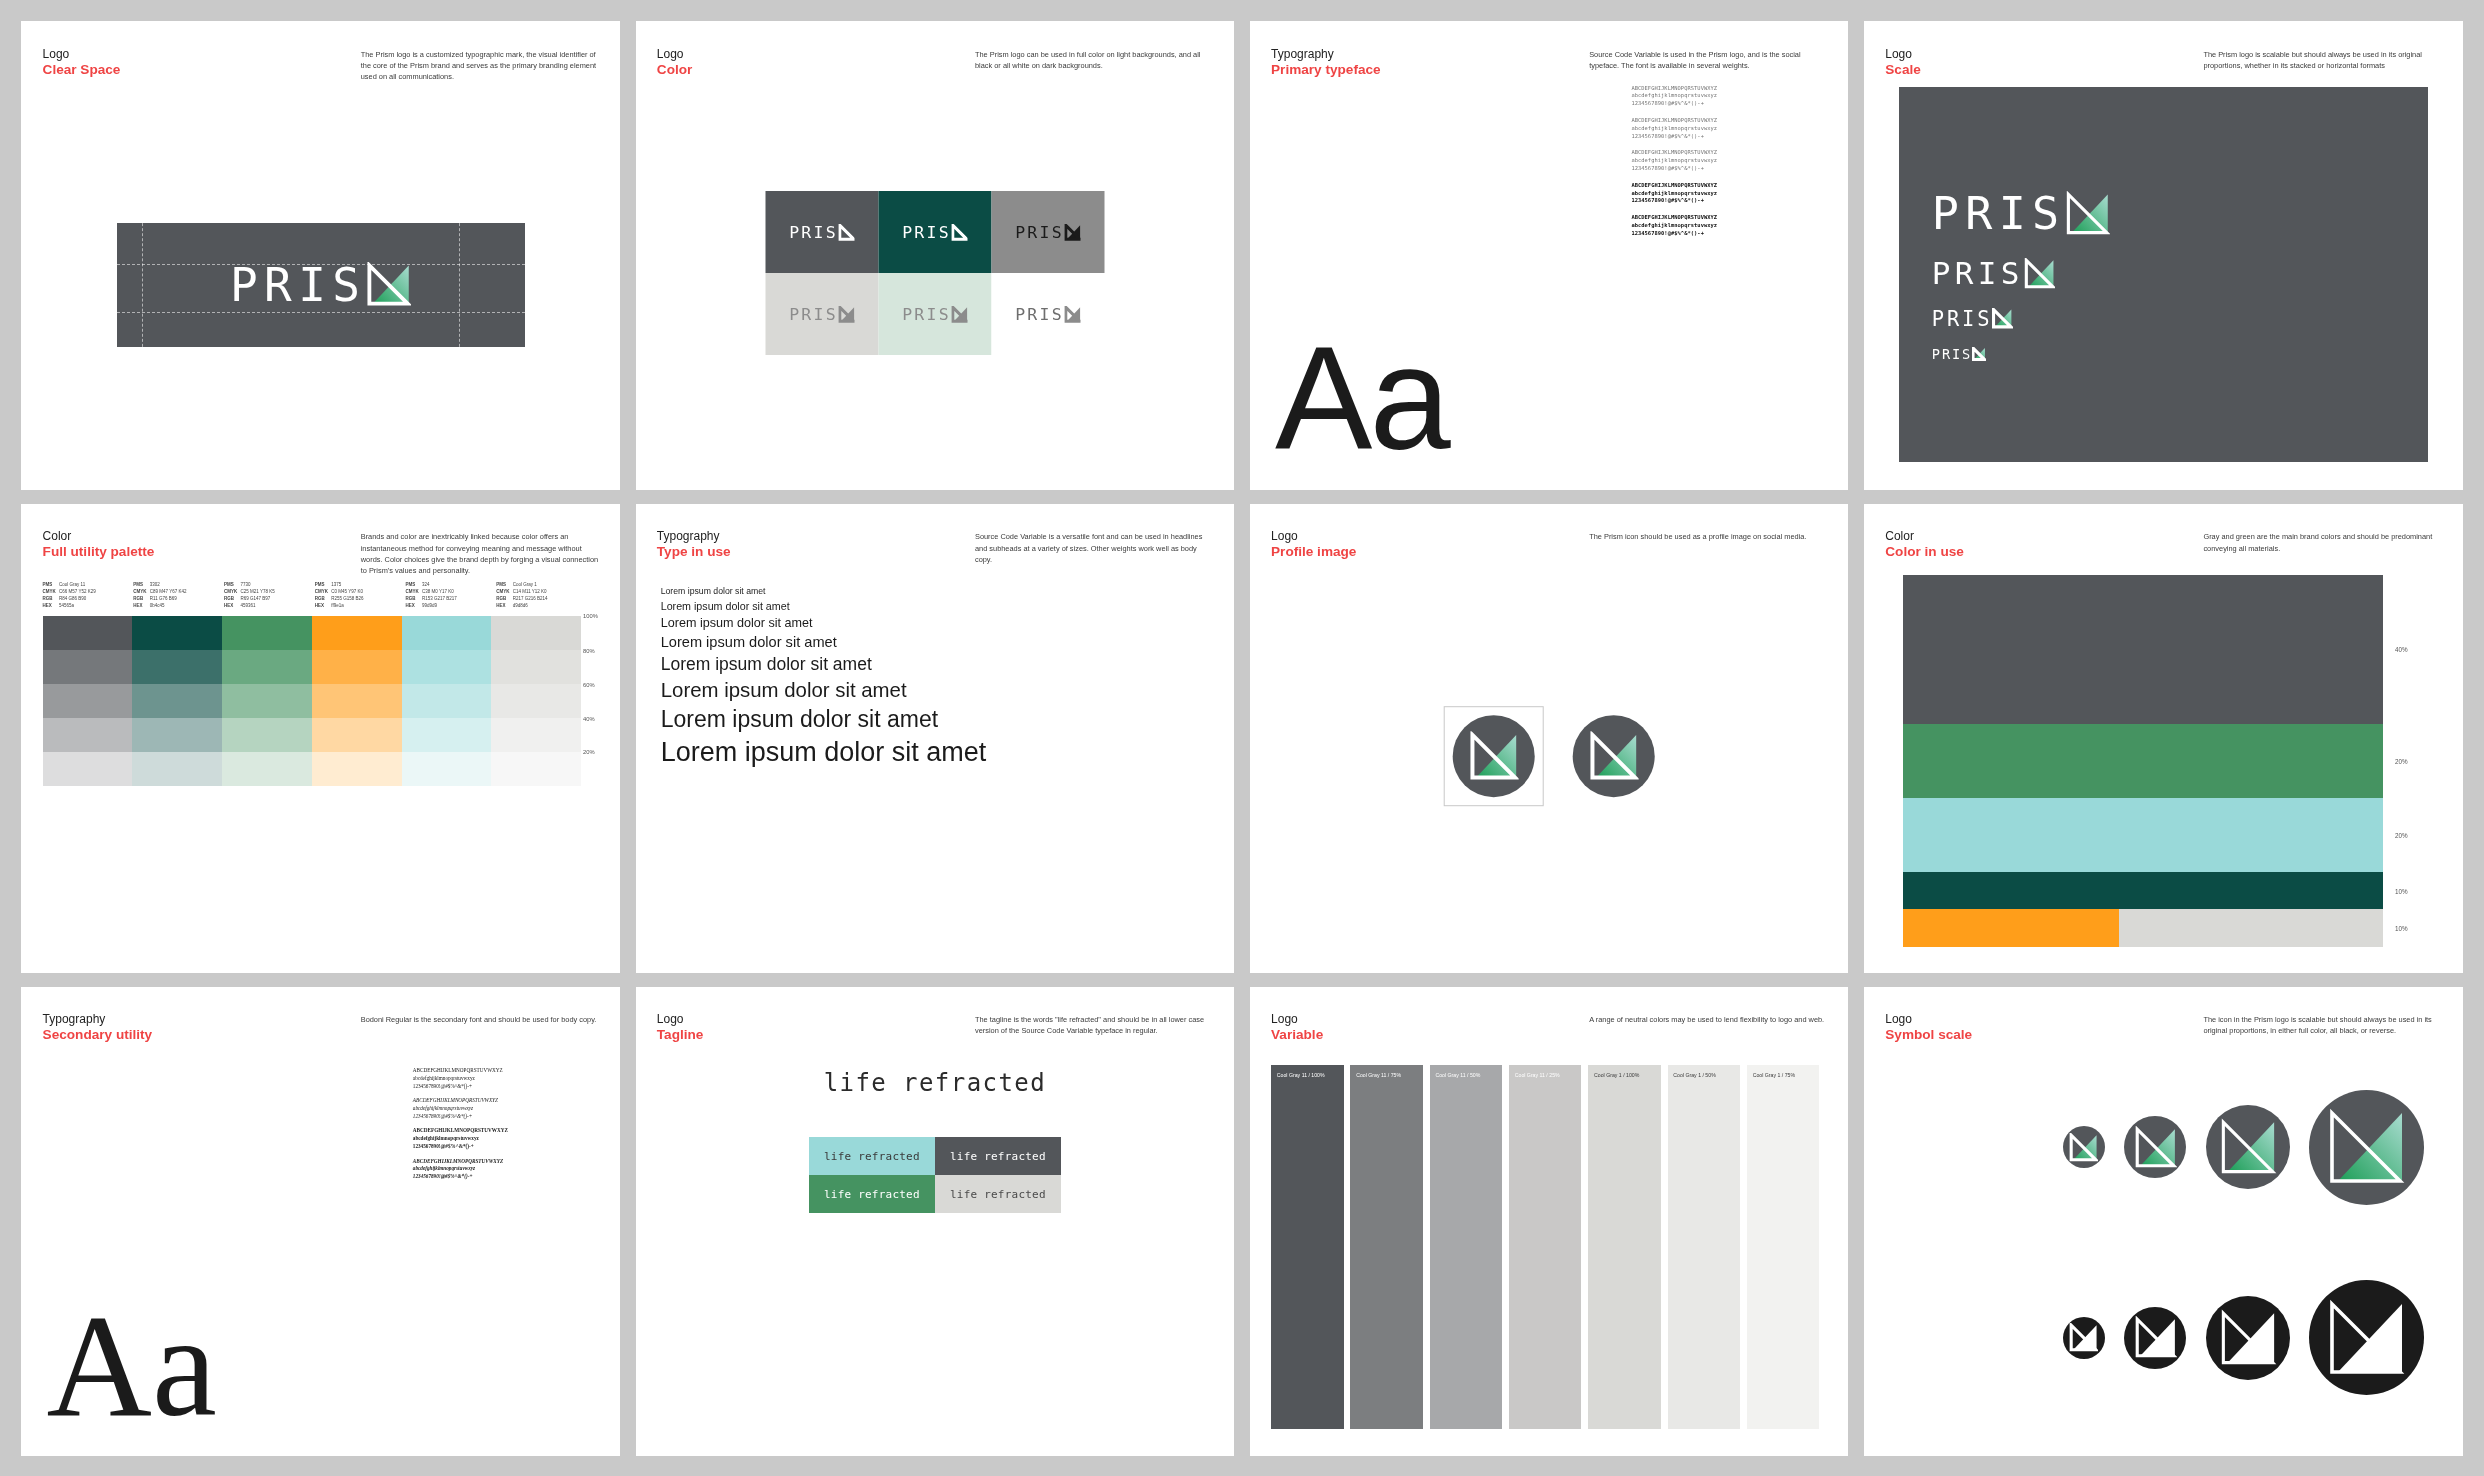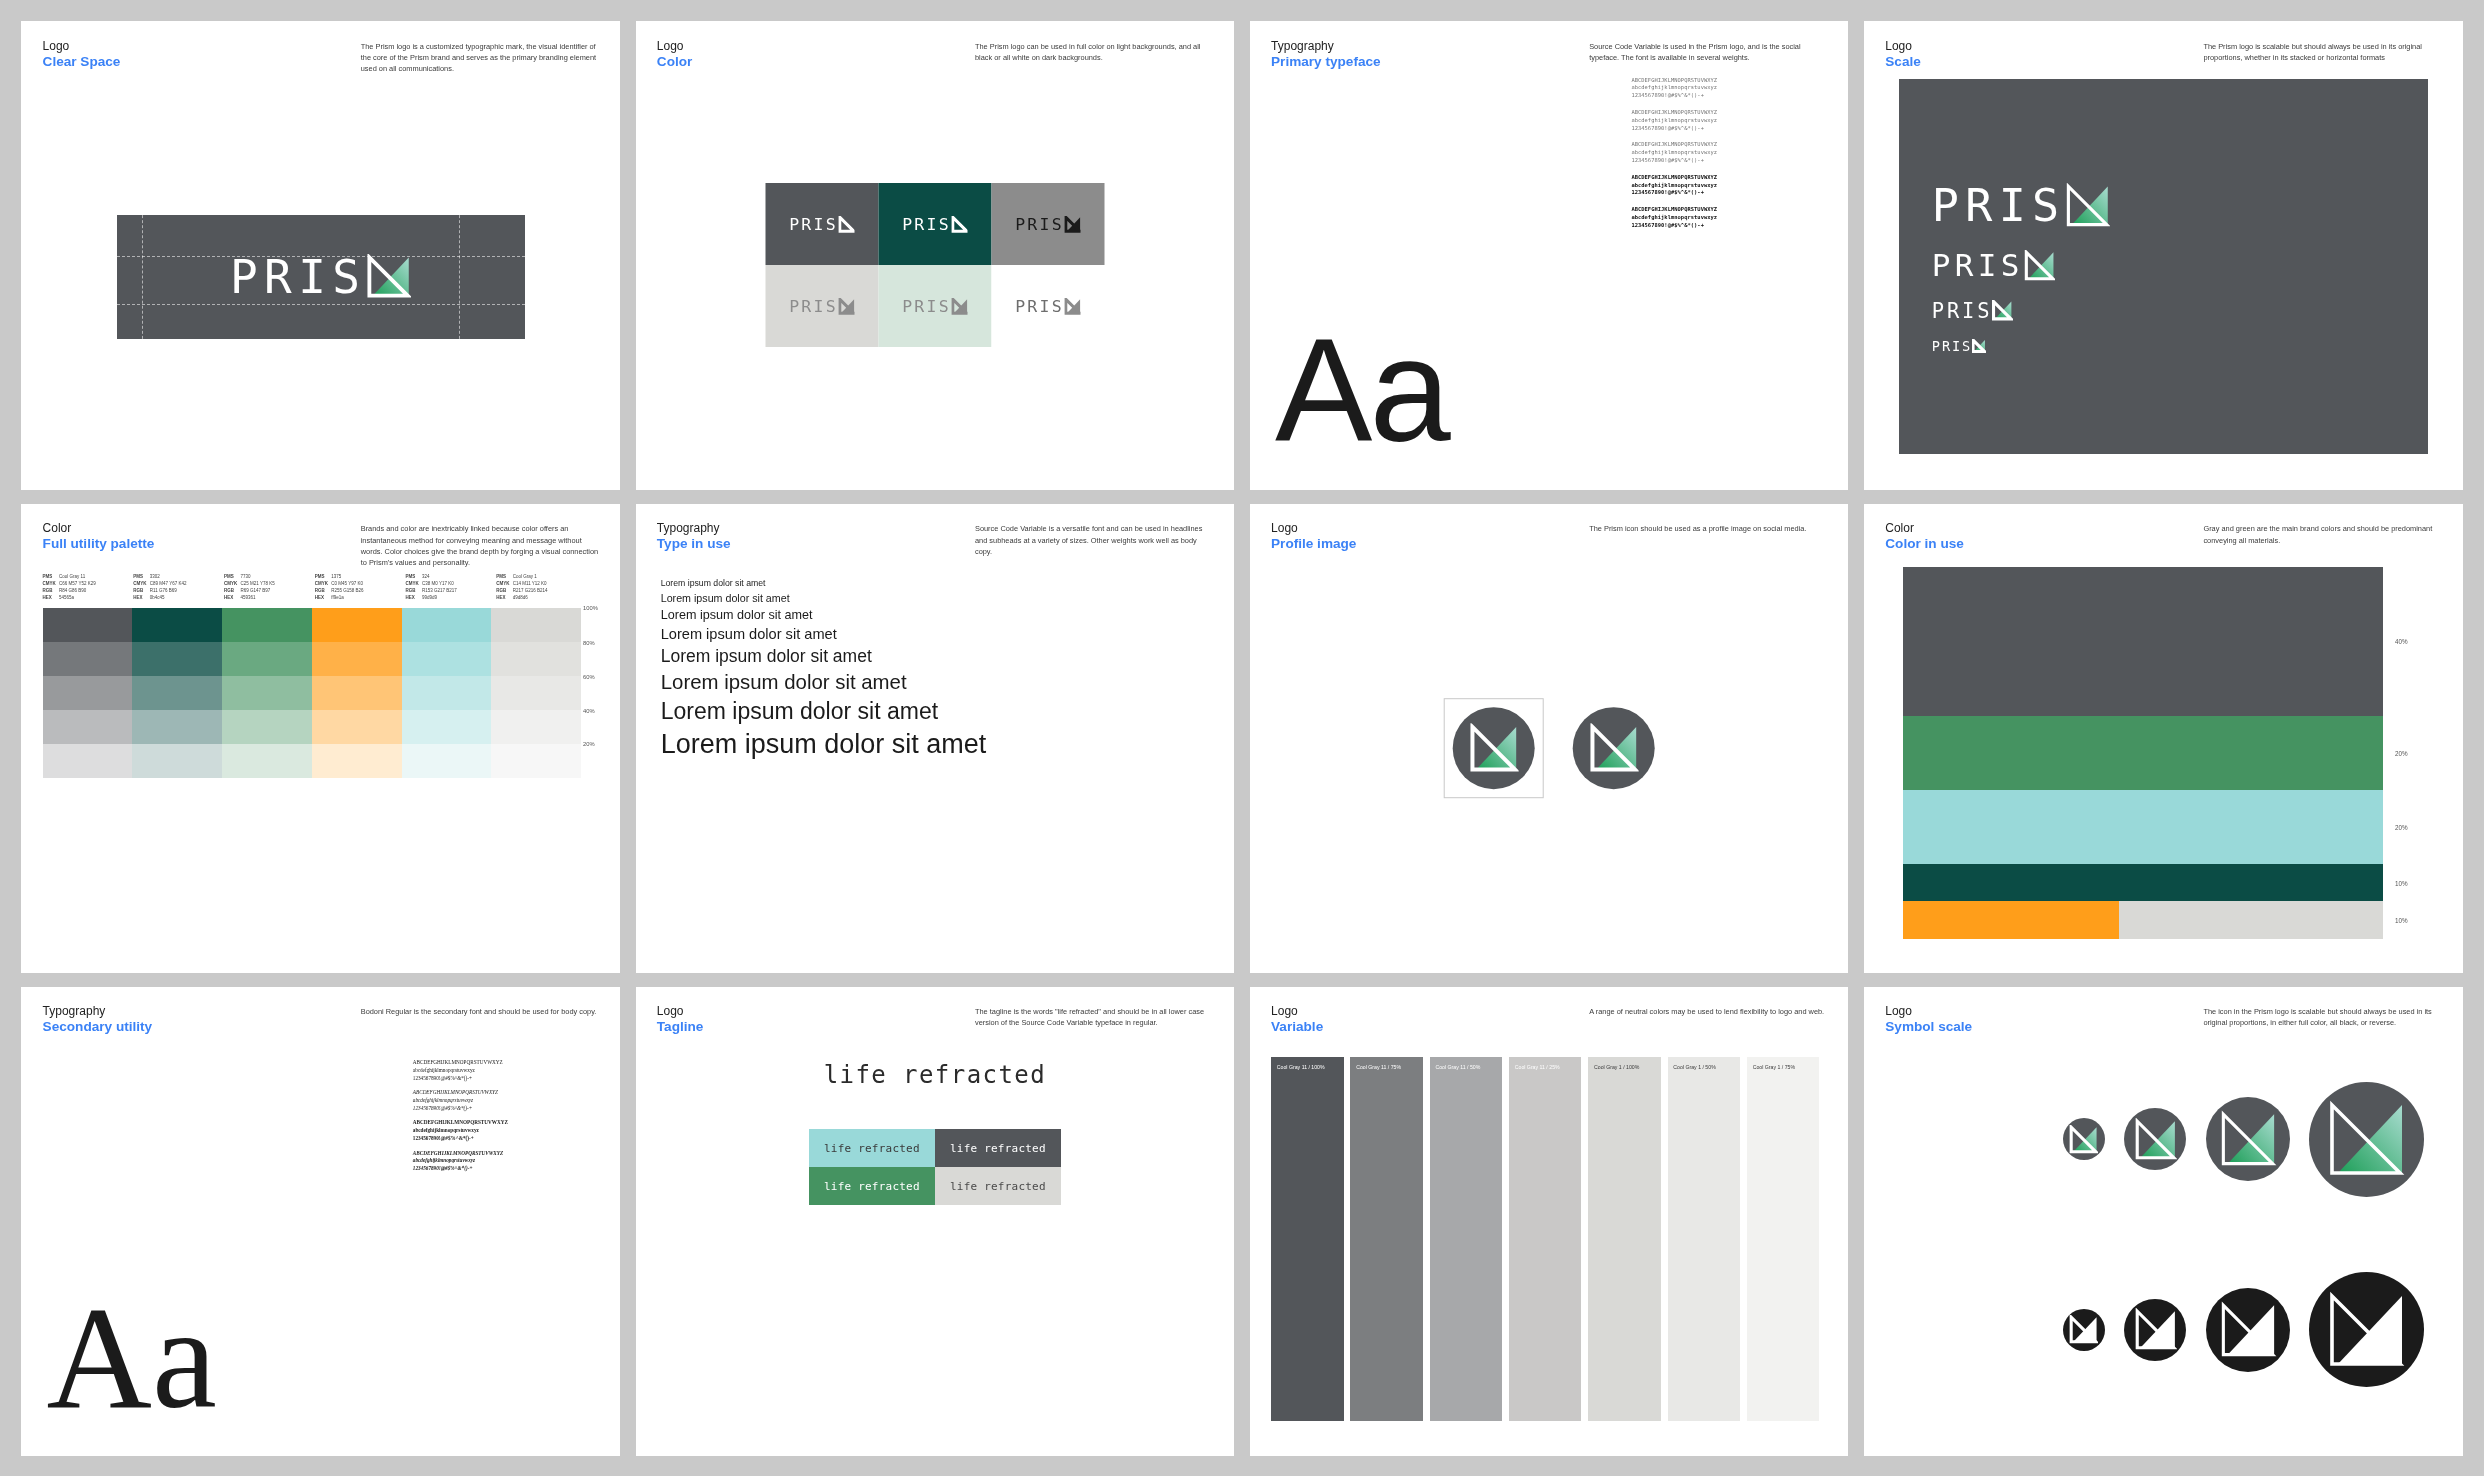--- a/index.html
+++ b/index.html
@@ -16,24 +16,24 @@
     grid-template-columns: repeat(4, 1fr);
     grid-template-rows: repeat(3, 1fr);
     gap: 13.6px 15.5px;
   }
   .panel {
     background: #ffffff;
     position: relative;
     overflow: hidden;
     padding: 17.5px 21.3px;
   }
-  .p-head { display: flex; justify-content: space-between; align-items: flex-start; }
+  .p-head { display: flex; justify-content: space-between; align-items: flex-start; margin-top: 8px; }
   .p-titles { line-height: 1.25; }
   .p-kicker { font-size: 12px; color: #222; font-weight: 400; }
-  .p-title { font-size: 13.6px; color: #3b82f6; font-weight: 700; }
+  .p-title { font-size: 13.6px; color: #ef4444; font-weight: 700; }
   .p-desc {
     width: 238px; font-size: 7.4px; line-height: 1.52;
     color: #3a3a3a; text-align: left; padding-top: 1.9px;
   }
   .body { position: relative; width: 100%; height: calc(100% - 45px); }
 
   
   .cs-wrap { position:absolute; left:50%; top:52%; transform:translate(-50%,-50%); }
   .cs-box { width: 408px; height: 124px; background:#53565a; position: relative; }
   .cs-g { position:absolute; border:0; border-left:1px dashed rgba(255,255,255,.55); top:-25px; bottom:-25px; }

